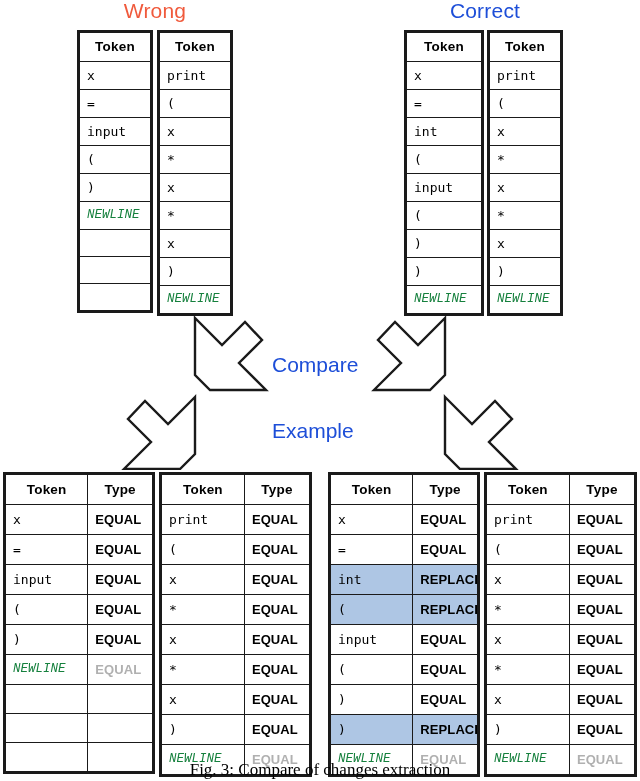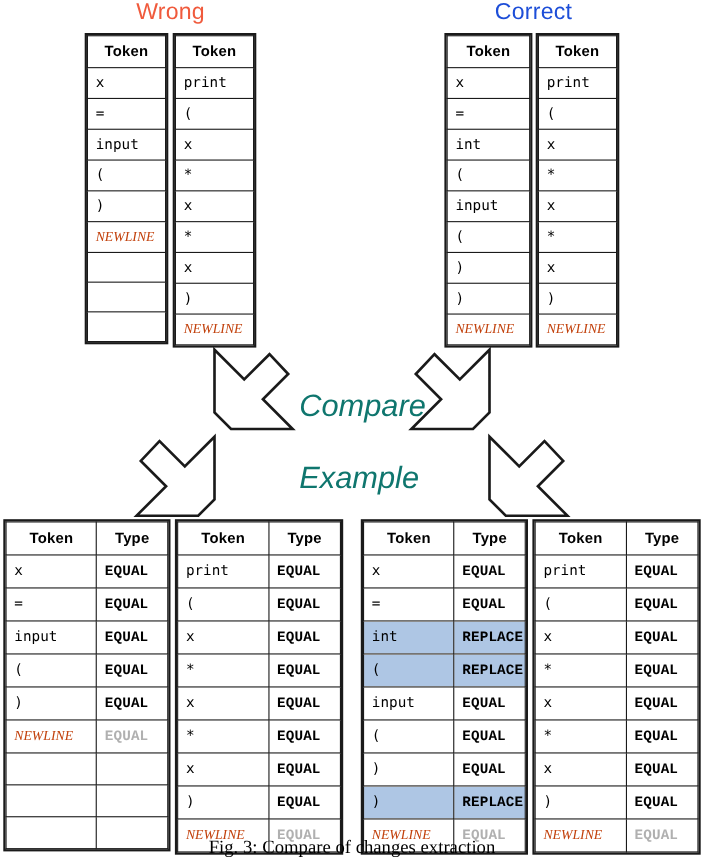--- a/index.html
+++ b/index.html
@@ -57,29 +57,29 @@
     text-align: center;
     height: 28px;
     line-height: 28px;
     letter-spacing: 0.2px;
   }
   .tok-table td.tok {
     font-family: "DejaVu Sans Mono", "Liberation Mono", monospace;
     font-size: 13px;
   }
   .tok-table td.typ {
-    font-family: Liberation Mono, monospace;
+    font-family: Liberation Sans, sans-serif;
     font-size: 13px;
     font-weight: bold;
     letter-spacing: 0.1px;
   }
   .tok-table td.newline {
-    font-family: Liberation Serif, serif;
+    font-family: Liberation Mono, monospace;
     font-style: italic;
-    color: #c2410c;
+    color: #15803d;
     font-size: 12.5px;
   }
   .tok-table td.muted {
     color: #b0b0b0;
     font-weight: bold;
   }
   .tok-table tr.hl td { background: #aec6e4; }
 
   
   #tbl-wrong-left   { left: 77px;  top: 30px; width: 76px;  }
@@ -93,25 +93,24 @@
   #tbl-lbl-corr-left    { left: 328px; top: 472px; width: 152px; }
   #tbl-lbl-corr-right   { left: 484px; top: 472px; width: 153px; }
   .lbl-table td, .lbl-table th { height: 29px; line-height: 29px; }
   .lbl-table col.c-tok { width: 56%; }
   .lbl-table col.c-typ { width: 44%; }
 
   
   #flow { position: absolute; left: 0; top: 300px; width: 640px; height: 170px; }
   .flow-word {
     position: absolute;
-    font-size: 28px;
+    font-size: 21px;
     font-family: "Liberation Sans", sans-serif;
     white-space: nowrap;
-    color: #0f766e;
-    font-style: italic;
+    color: #1d4ed8;
   }
   #word-compare  { left: 272px; top: 353px; }
   #word-labeling { left: 272px; top: 419px; }
 
   
   #caption {
     position: absolute;
     left: 0;
     top: 760px;
     width: 640px;

